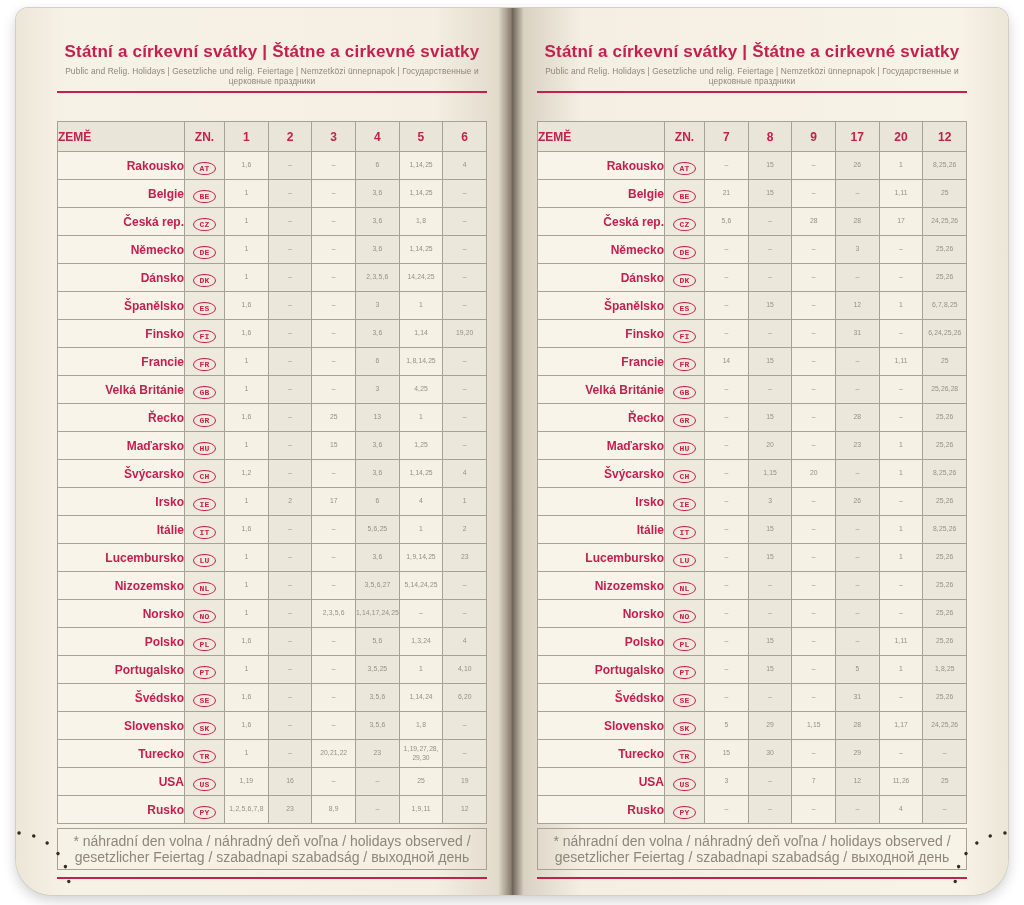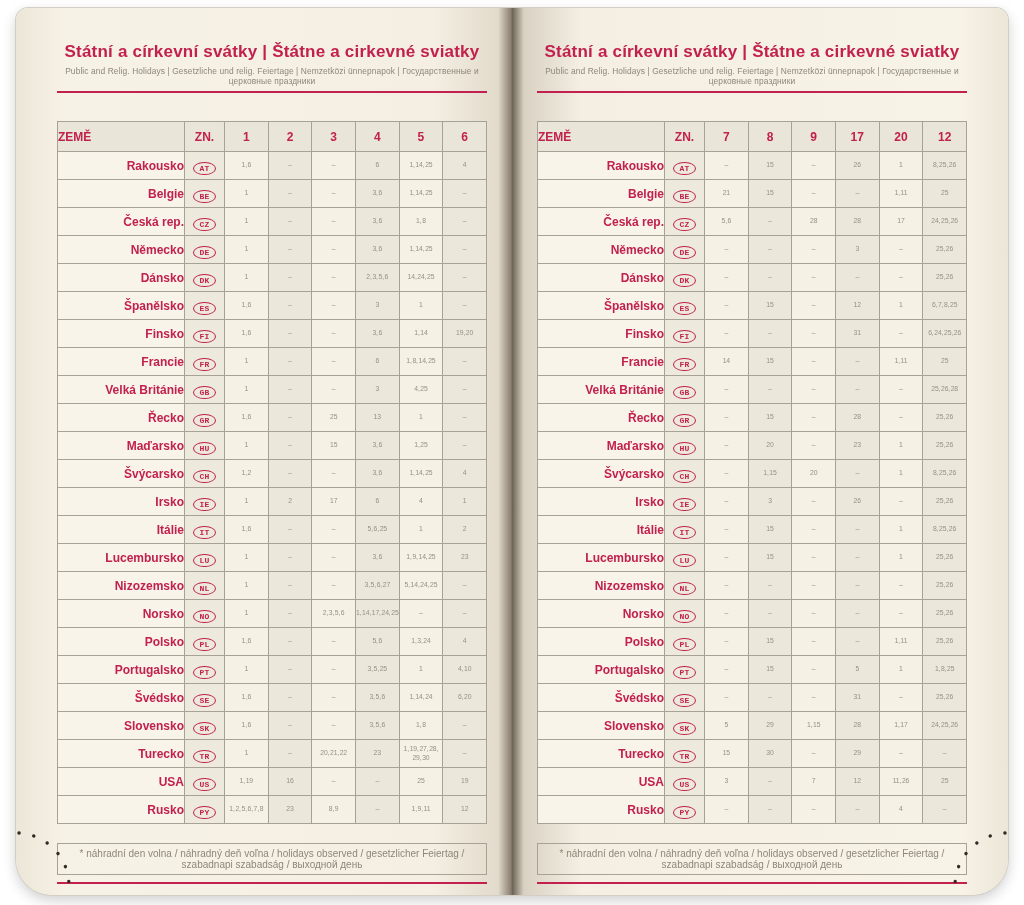--- a/index.html
+++ b/index.html
@@ -30,22 +30,22 @@
   th{height:29px;font-size:12px;background:#e9e5d8;}
   th.h-country{text-align:left;padding-left:8px;}
   td{height:27px;text-align:center;vertical-align:middle;}
   td.country{background:#f8f4e9;font-size:12px;font-weight:bold;text-align:right;padding-left:8px;}
   td.code{background:#edeadd;}
   td.val{font-size:6.8px;color:#97917f;letter-spacing:-.1px;word-spacing:-1.2px;line-height:1.25;padding:0 1px;}
   td.val.even{background:#ebe8db;}
   td.val.odd{background:#f5f1e5;}
   .badge{display:inline-block;border:1.2px solid;border-radius:50%;
          padding:1px 5px;font-size:8px;font-weight:bold;letter-spacing:.3px;}
-  .footnote{width:422px;margin-top:19px;border:1px solid #a8a195;
-            font-size:10px;color:#8d8779;text-align:center;padding:4px 3px;}
+  .footnote{width:422px;margin-top:4px;border:1px solid #a8a195;
+            font-size:14px;color:#8d8779;text-align:center;padding:4px 3px;}
   .bottom-rule{height:2px;margin-top:7px;width:430px;}
   svg.perf{position:absolute;bottom:0;}
   svg.perf.pl{left:0;} svg.perf.pr{right:0;}
 </style>
 <style>.accent-text,th,td.country,.badge{color:#c2204e;}
    .accent-bg{background:#c2204e;}
    .badge{border-color:#c2204e;font-family:Liberation Mono, monospace;}</style></head>
 <body>
 
 <div class="stage">

